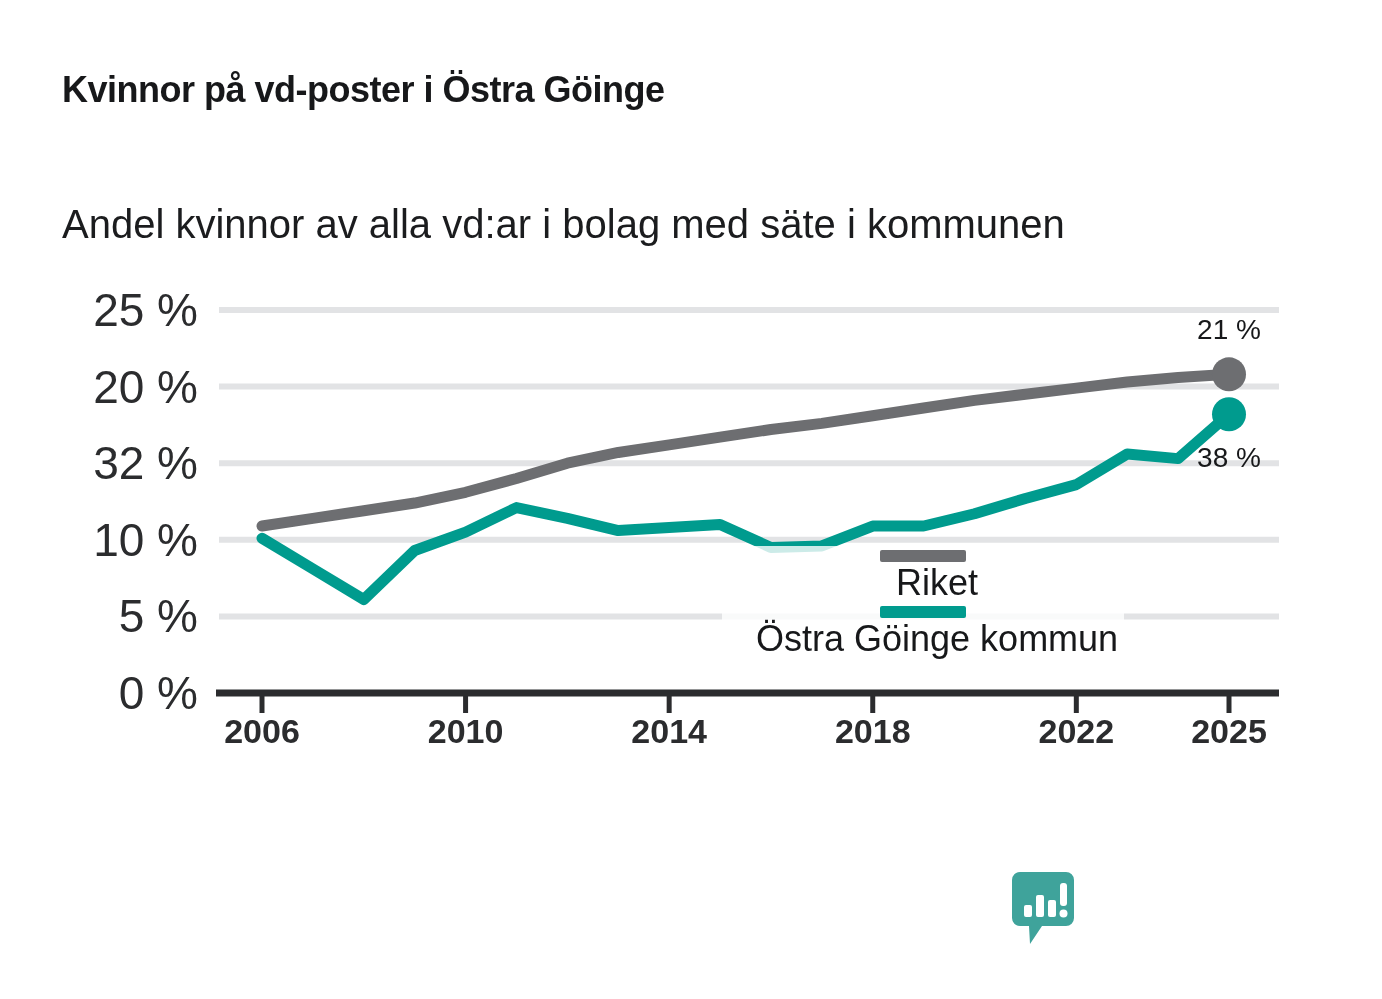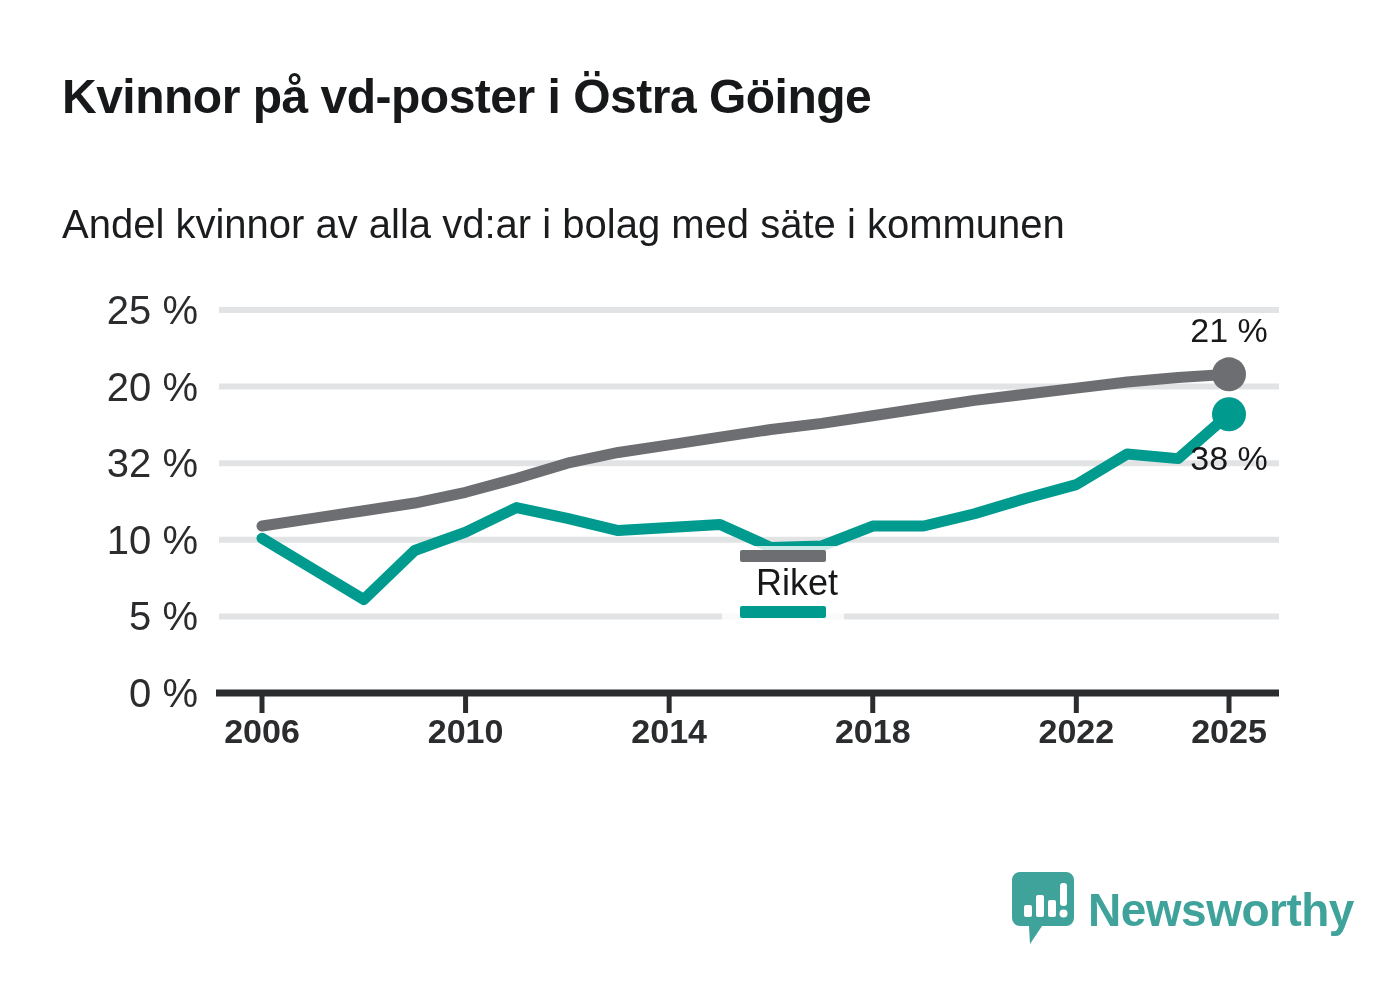--- a/index.html
+++ b/index.html
@@ -19,21 +19,21 @@
     background: #ffffff;
     overflow: hidden;
   }
 
   
   .chart-title {
     position: absolute;
     left: 62px;
     top: 70px;
     width: 1280px;
-    font-size: 48px;
+    font-size: 36px;
     font-weight: 700;
     color: #17181a;
     letter-spacing: -0.5px;
     line-height: 1.12;
     white-space: nowrap;
   }
   .chart-subtitle {
     position: absolute;
     left: 62px;
     top: 200px;
@@ -52,21 +52,21 @@
     top: 0;
     width: 1382px;
     height: 999px;
   }
 
   
   .ytick-label {
     position: absolute;
     right: 0;
     text-align: right;
-    font-size: 40px;
+    font-size: 46px;
     color: #2b2c2e;
     white-space: nowrap;
     transform: translateY(-50%);
   }
   .ytick-wrap {
     position: absolute;
     left: 80px;
     width: 118px;
     height: 0;
   }
@@ -83,21 +83,21 @@
     transform: translateX(-50%);
     font-size: 34px;
     color: #2b2c2e;
     white-space: nowrap;
     font-weight: bold;
   }
 
   
   .end-label {
     position: absolute;
-    font-size: 34px;
+    font-size: 28px;
     font-weight: 400;
     color: #17181a;
     white-space: nowrap;
     transform: translate(-50%, -50%);
   }
 
   
   #legend {
     position: absolute;
     left: 722px;
@@ -228,31 +228,31 @@
       <div class="end-label" style="left: 1229px; top: 458.176px;">38 %</div>
     </div>
 
   <div id="legend">
     <div class="legend-row">
       <span class="legend-swatch" style="background: rgb(109, 110, 113);"></span>
       <span class="legend-label">Riket</span>
     </div>
     <div class="legend-row">
       <span class="legend-swatch" style="background: rgb(0, 155, 142);"></span>
+      <span class="legend-label">Östra Göinge kommun</span>
     </div>
   </div>
 
 
   <div id="logo">
     <span class="logo-mark">
       <svg width="62" height="72" viewBox="0 0 62 72" xmlns="http://www.w3.org/2000/svg">
         <path d="M8 0 H54 A8 8 0 0 1 62 8 V46 A8 8 0 0 1 54 54 H30 L18 72 L17 54 H8 A8 8 0 0 1 0 46 V8 A8 8 0 0 1 8 0 Z" fill="#3fa39b"></path>
         <rect x="12" y="33" width="8" height="12" rx="2" fill="#ffffff"></rect>
         <rect x="24" y="23" width="8" height="22" rx="2" fill="#ffffff"></rect>
         <rect x="36" y="28" width="8" height="17" rx="2" fill="#ffffff"></rect>
         <rect x="48" y="11" width="7" height="23" rx="3" fill="#ffffff"></rect>
         <circle cx="51.5" cy="41.5" r="4" fill="#ffffff"></circle>
       </svg>
     </span>
-    <span class="logo-word">Newsworthy</span>
   </div>
 
 </div>
 
 </body></html>

